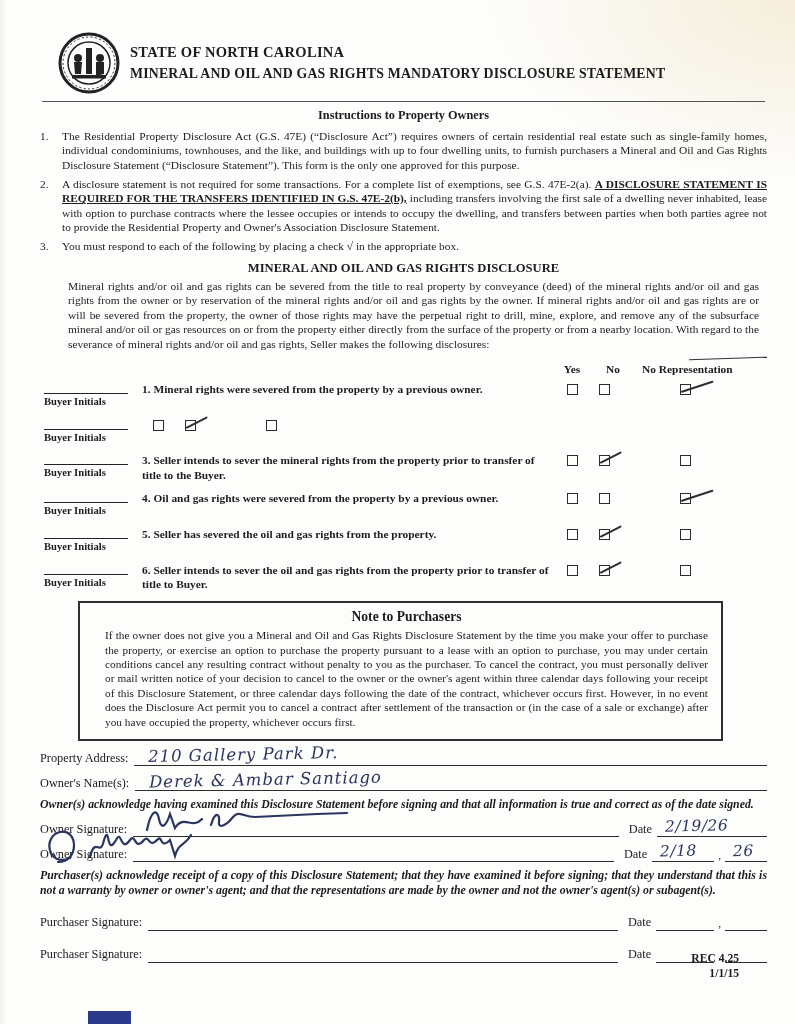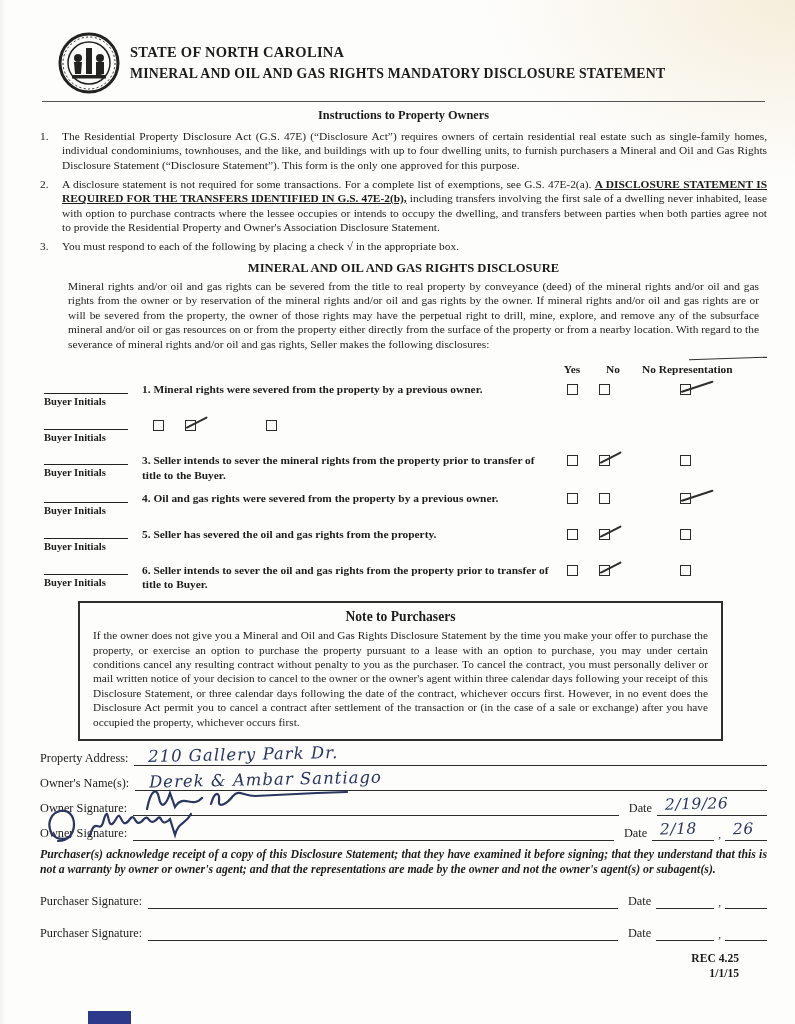--- a/index.html
+++ b/index.html
@@ -46,21 +46,21 @@
   .cbcell { width:32px; flex:0 0 auto; display:flex; justify-content:center; padding-top:2px; }
   .cbcell.norep { width:140px; justify-content:flex-start; padding-left:60px; }
   .cb { position:relative; width:11px; height:11px; border:1.6px solid #2b2b2b; display:inline-block; }
   .cb.checked::after {
     content:""; position:absolute; left:0px; bottom:1px;
     width:24px; height:2px; background:#2e2e2e; border-radius:2px;
     transform:rotate(-27deg); transform-origin:0 50%;
   }
   .cbcell.norep .cb.checked::after { width:34px; transform:rotate(-18deg); }
   
-  .note-box { border:2px solid #2f2f2f; margin:4px 44px 8px 38px; padding:5px 13px 10px 13px; }
+  .note-box { border:2px solid #2f2f2f; margin:4px 44px 8px 38px; padding:5px 13px 10px 25px; }
   .note-title { text-align:center; font-weight:700; font-size:13.6px; margin-bottom:3px; }
   .note-body { text-align:justify; font-size:11.3px; }
   
   .fline { display:flex; align-items:flex-end; margin-top:9px;justify-content:space-between; }
   .flabel { flex:0 0 auto; font-size:12.3px; padding-right:6px; }
   .blank { flex:1; border-bottom:1.5px solid #2c2c2c; position:relative; height:16px; }
   .blank.short { flex:0 0 110px; }
   .blank.tiny { flex:0 0 42px; }
   .hw {
     position:absolute; bottom:0px; left:14px; white-space:nowrap;
@@ -242,20 +242,21 @@
     </span>
   </div>
 
   <div class="fline">
     <span class="flabel">Owner's Name(s):</span>
     <span class="blank">
       <span class="hw">Derek  &amp;  Ambar Santiago</span>
     </span>
   </div>
 
+  <div class="ack">Owner(s) acknowledge having examined this Disclosure Statement before signing and that all information is true and correct as of the date signed.</div>
 
   <div class="fline">
     <span class="flabel">Owner Signature:</span>
     <span class="blank">
       <svg class="sig-svg" width="220" height="34" viewBox="0 0 220 34">
         <path d="M8 26 C 12 6, 18 4, 20 15 C 22 26, 27 23, 31 10 L 36 24 C 45 10, 53 26, 63 15 M 72 21 C 76 7, 81 9, 80 18 C 79 25, 87 22, 94 13 C 100 6, 104 13, 116 13 C 138 12, 160 11, 178 10 L 208 9" fill="none" stroke="#2a3560" stroke-width="2.2" stroke-linecap="round"></path>
       </svg>
     </span>
     <span class="datecell">Date</span>
     <span class="blank short">

